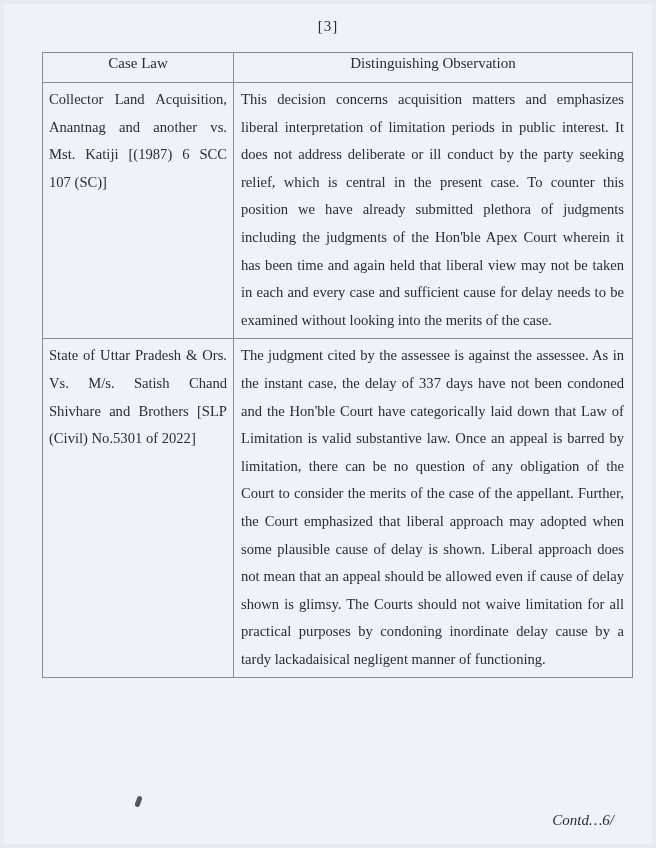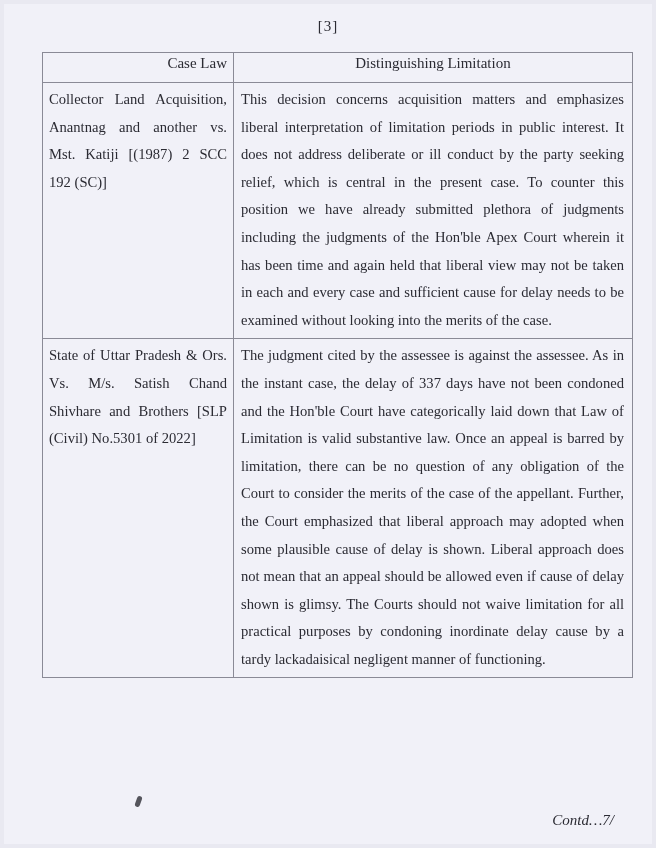--- a/index.html
+++ b/index.html
@@ -26,21 +26,21 @@
       font-size: 14.6px;
     }
     table.case-table th, table.case-table td {
       border: 1px solid #8a8a96;
       vertical-align: top;
     }
     table.case-table th {
       font-weight: normal; height: 24px; padding: 2px 6px 3px 6px;
       font-size: 15px;
     }
-    th.col-case { width: 178px; text-align: right; }
+    th.col-case { width: 178px; }
     td { line-height: 27.6px; text-align: justify; }
     td.case-cell { padding: 3px 6px 4px 6px; text-align-last: left; }
     td.obs-cell { padding: 3px 8px 4px 7px; }
     .u { text-underline-offset: 3px; }
     .contd {
       position: absolute; right: 38px; top: 808px;
       font-style: italic; font-size: 15px;
       font-family: "Liberation Serif", serif;
     }
     .speck {
@@ -52,30 +52,30 @@
 </head>
 <body>
 
 <div class="page">
   <div class="page-number">[3]</div>
 
   <table class="case-table">
     <thead>
       <tr>
         <th class="col-case">Case Law</th>
-        <th>Distinguishing Limitation</th>
+        <th>Distinguishing Observation</th>
       </tr>
     </thead>
     <tbody>
       <tr>
-        <td class="case-cell">Collector Land Acquisition, Anantnag and another vs. Mst. Katiji [(1987) 2 SCC 192 (SC)]</td>
+        <td class="case-cell">Collector Land Acquisition, Anantnag and another vs. Mst. Katiji [(1987) 6 SCC 107 (SC)]</td>
         <td class="obs-cell">This decision concerns acquisition matters and emphasizes liberal interpretation of limitation periods in public interest. It does not address deliberate or ill conduct by the party seeking relief, which is central in the present case. To counter this position we have already submitted plethora of judgments including the judgments of the Hon'ble Apex Court wherein it has been time and again held that liberal view may not be taken in each and every case and sufficient cause for delay needs to be examined without looking into the merits of the case.</td>
       </tr>
       <tr>
         <td class="case-cell">State of Uttar Pradesh &amp; Ors. Vs. M/s. Satish Chand Shivhare and Brothers [SLP (Civil) No.5301 of 2022]</td>
         <td class="obs-cell"><span>The judgment cited by the assessee is against the assessee. As in the instant case, the delay of 337 days have not been condoned and the Hon'ble Court have categorically laid down that Law of Limitation is valid substantive law. Once an appeal is barred by limitation, there can be no question of any obligation of the Court to consider the merits of the case of the appellant. Further, the Court emphasized that liberal approach </span><span class="u">may</span><span> adopted when some plausible cause of delay is shown. </span><span class="u">Liberal approach does not mean that an appeal should be allowed even if cause of delay shown is glimsy.</span><span> The Courts should not waive limitation for all practical purposes by condoning inordinate delay cause by a tardy lackadaisical negligent manner of functioning.</span></td>
       </tr>
     </tbody>
   </table>
 
-  <div class="contd">Contd…7/</div>
+  <div class="contd">Contd…6/</div>
 </div>
 <div class="speck"></div>
 
 </body></html>

